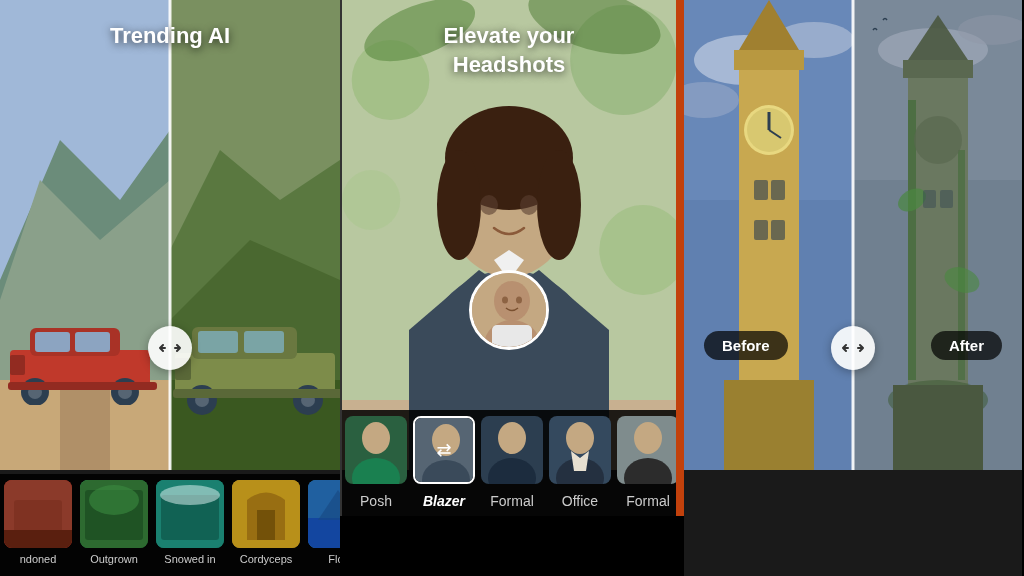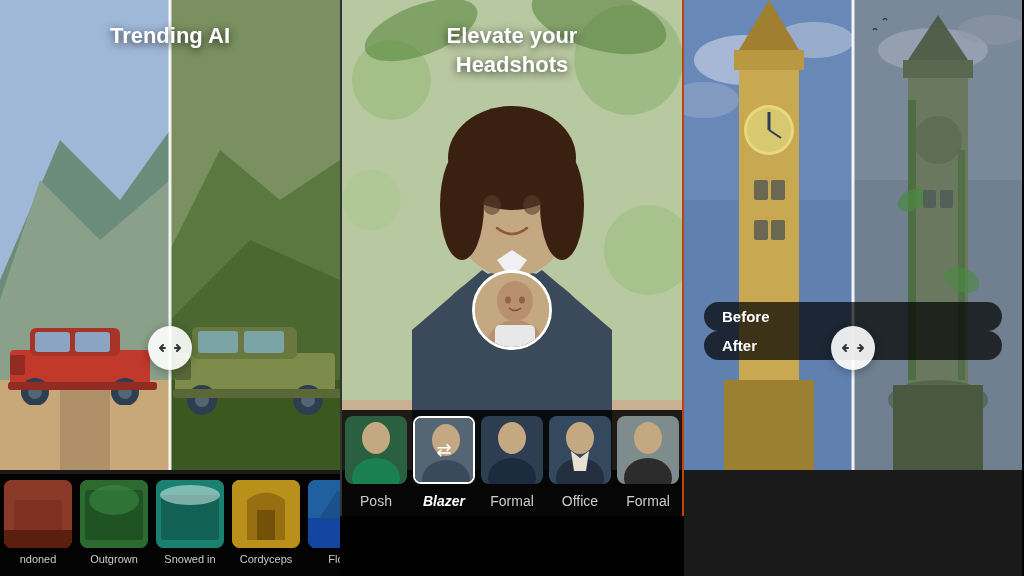--- a/index.html
+++ b/index.html
@@ -22,21 +22,21 @@
       width: 340px;
       height: 576px;
       background: #1a1a1a;
     }
 
     .panel-middle {
       width: 344px;
       height: 516px;
       background: #2a2a2a;
       border-left: 2px solid #333;
-      border-right: 2px solid #c2410c;
+      border-right: 8px solid #c2410c;
     }
 
     .panel-right {
       width: 338px;
       height: 576px;
       background: #1a1a1a;
     }
 
     
     .panel-title {
@@ -257,21 +257,20 @@
     
     .ba-labels {
       position: absolute;
       bottom: 110px;
       left: 0;
       right: 0;
       display: flex;
       justify-content: space-between;
       padding: 0 20px;
       z-index: 15;
-      flex-direction: column;
     }
 
     .ba-label {
       background: rgba(0,0,0,0.7);
       color: #fff;
       font-size: 15px;
       font-weight: 600;
       padding: 6px 18px;
       border-radius: 20px;
     }

